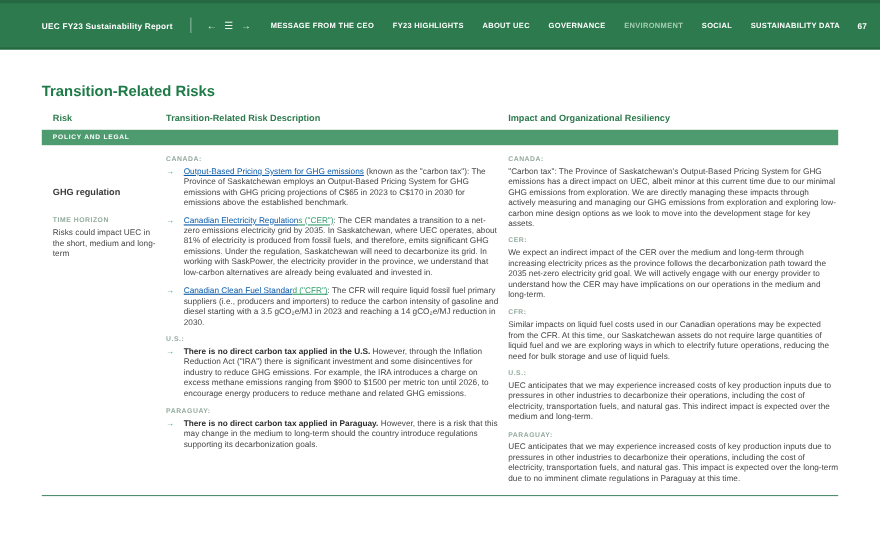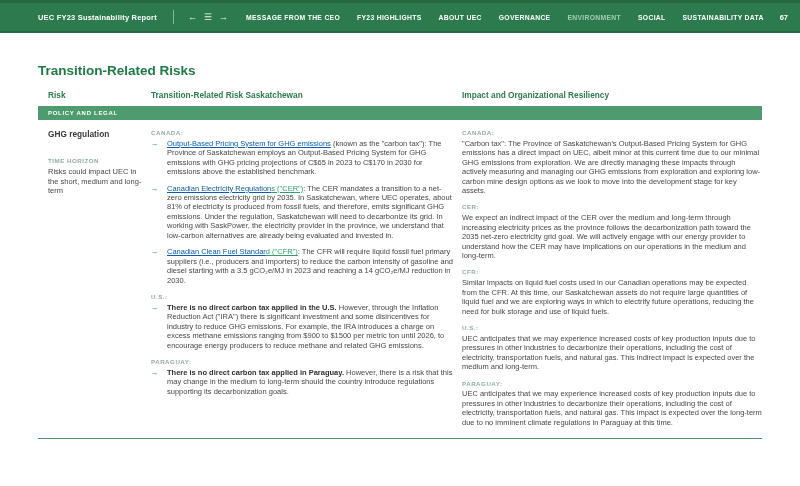--- a/index.html
+++ b/index.html
@@ -11,21 +11,21 @@
     --label-gray-green:#93ab9e;
     --link-blue:#0b5cab;
     --link-green:#2f9e6c;
     --body-text:#474747;
     --border-green:#4f8f6d;
   }
   *{margin:0;padding:0;box-sizing:border-box;}
   html,body{width:800px;height:486px;overflow:hidden;background:#fff;
     font-family:"Liberation Sans",sans-serif;color:var(--body-text);}
   
-  .topbar{height:33px;background:var(--header-green);
+  .topbar{height:45px;background:var(--header-green);
     border-top:3px solid var(--header-green-dark);
     border-bottom:2px solid var(--header-green-dark);
     display:flex;align-items:center;padding:0 12px 0 38px;color:#fff;}
   .report-title{font-size:7.5px;font-weight:bold;letter-spacing:.2px;white-space:nowrap;}
   .hdr-divider{width:1px;height:14px;background:rgba(255,255,255,.45);margin:0 14px 0 16px;}
   .nav-icons{display:flex;align-items:center;gap:7px;margin-right:18px;}
   .nav-icons span{font-size:9px;color:#eaf3ed;cursor:pointer;line-height:1;}
   .nav{display:flex;align-items:center;flex:1;justify-content:space-between;margin-right:16px;}
   .nav a{font-size:6.8px;font-weight:bold;letter-spacing:.3px;color:#fff;
     text-decoration:none;white-space:nowrap;cursor:pointer;}
@@ -37,21 +37,21 @@
   .page-intro{font-size:7.8px;color:#4a4a4a;margin-bottom:16px;}
   
   .grid{display:grid;grid-template-columns:107px 305px 1fr;column-gap:6px;}
   .thead{margin-bottom:6px;}
   .th{font-size:8.3px;font-weight:bold;color:var(--header-green);padding-left:0;}
   .th.first{padding-left:10px;}
   .banner{background:var(--banner-green);height:14px;display:flex;align-items:center;
     padding-left:10px;margin-bottom:9px;}
   .banner span{color:#fff;font-size:6px;font-weight:bold;letter-spacing:.7px;}
   .cell{font-size:7.5px;line-height:1.26;color:var(--body-text);}
-  .col-risk{padding-left:10px;}
+  .col-risk{padding-left:10px;margin-top:28px;}
   .risk-name{font-size:8.3px;font-weight:bold;color:#3a3a3a;margin-bottom:18px;}
   .mini-label{font-size:6.2px;letter-spacing:.5px;color:var(--label-gray-green);
     margin:8px 0 2px 0;font-weight:bold;}
   .mini-label.first{margin-top:0;}
   .bullet{display:flex;margin-bottom:7px;}
   .bullet .arrow{color:var(--link-green);font-weight:bold;width:16px;flex:0 0 16px;
     font-size:7.5px;line-height:1.26;}
   .bullet .btxt{flex:1;}
   a.doclink{color:var(--link-blue);text-decoration:underline;cursor:pointer;text-align:center;}
   a.doclink-green{color:var(--link-green);text-decoration:underline;cursor:pointer;}
@@ -82,21 +82,21 @@
   </nav>
   <span class="page-num">67</span>
 </header>
 
 <main class="content">
   <h1 class="page-title">Transition-Related Risks</h1>
 
   <section>
     <div class="grid thead">
       <div class="th first">Risk</div>
-      <div class="th">Transition-Related Risk Saskatchewan</div>
+      <div class="th">Transition-Related Risk Description</div>
       <div class="th">Impact and Organizational Resiliency</div>
     </div>
 
     <div class="banner">
       <span>POLICY AND LEGAL</span>
     </div>
 
     <div class="grid">
 
       <div class="cell col-risk">

